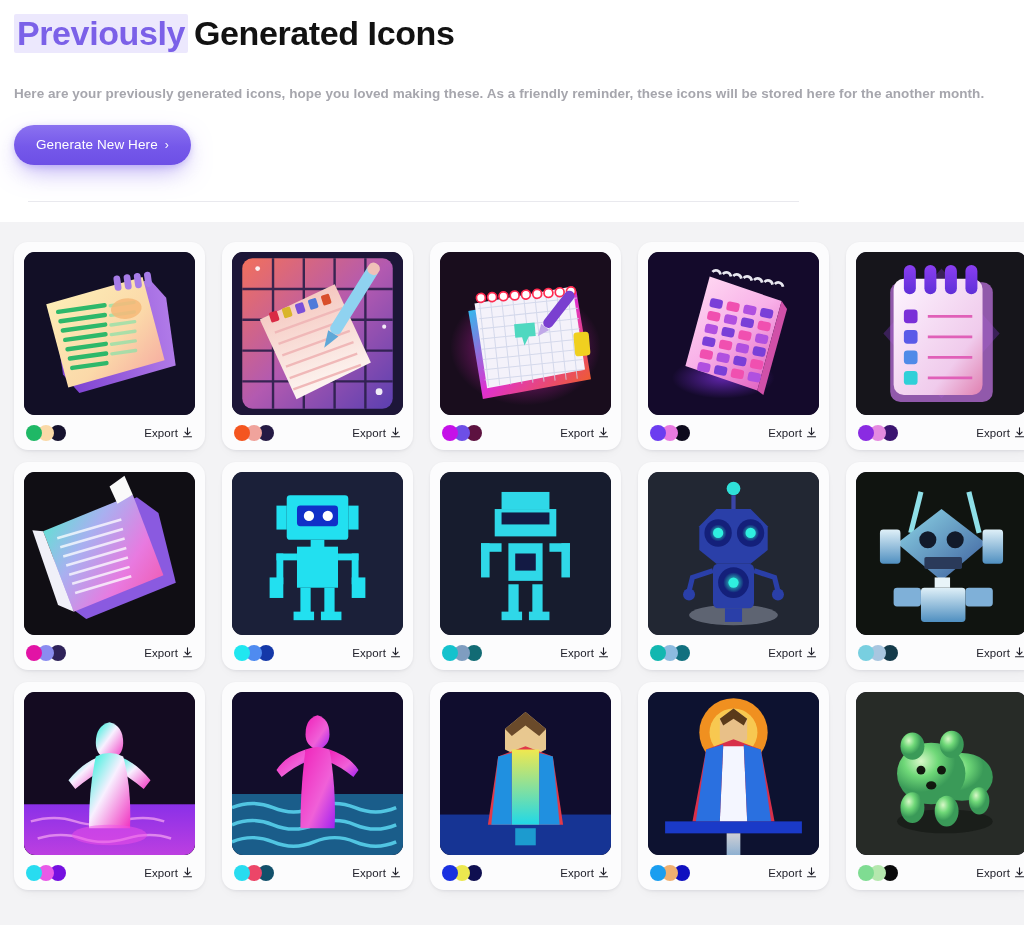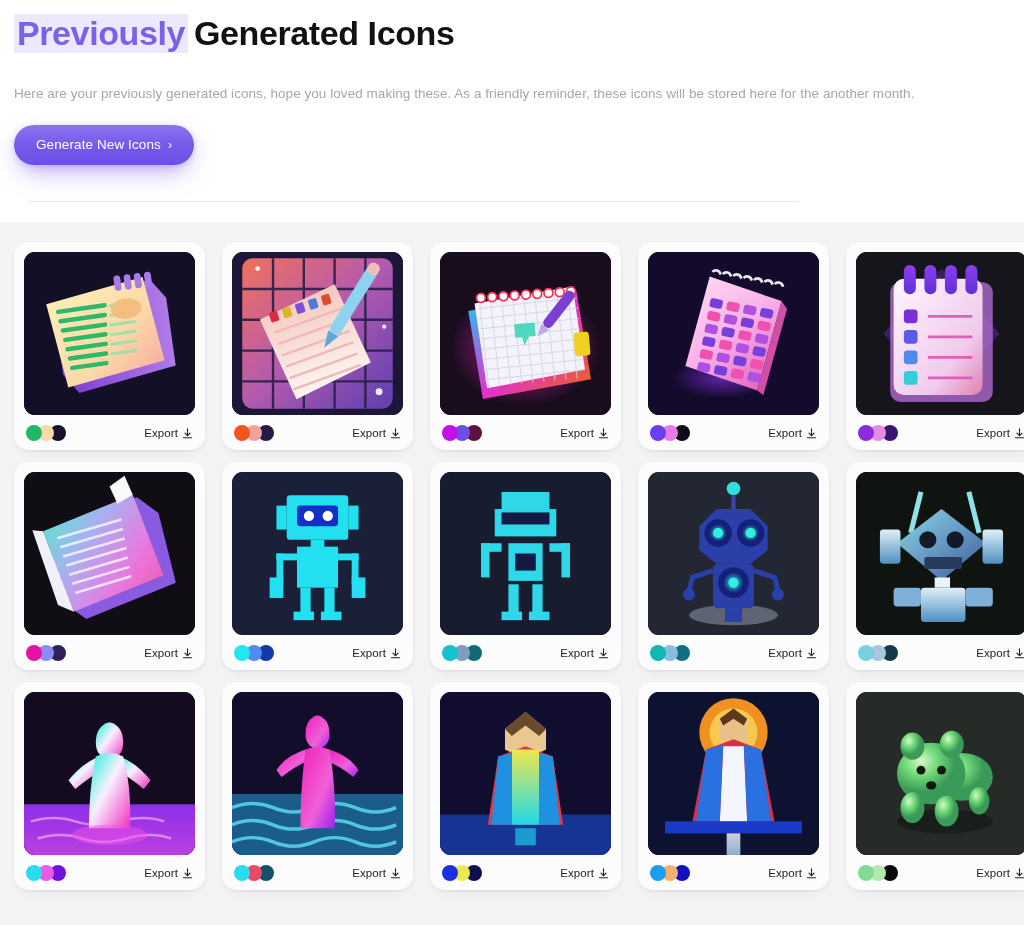--- a/index.html
+++ b/index.html
@@ -33,20 +33,21 @@
     border-radius: 2px;
   }
   .title-rest { color: #121212; padding-left: 6px; }
 
   .subtitle {
     margin: 0; padding-top: 30px;
     font-size: 13.5px;
     color: #a6a6ad;
     letter-spacing: 0.05px;
     line-height: 1.4;
+    font-weight: bold;
   }
 
   .cta-wrap { padding-top: 22px; }
   .cta-button {
     display: inline-flex;
     align-items: center;
     gap: 7px;
     border: none;
     cursor: pointer;
     background: linear-gradient(180deg,#8b72f0 0%, #7558ea 55%, #6d4fe6 100%);
@@ -106,21 +107,20 @@
     padding: 10px 2px 1px 2px;
   }
   .swatches { display: flex; }
   .swatch {
     width: 16px; height: 16px;
     border-radius: 50%;
     margin-right: -4px;
   }
   .export-btn {
     display: inline-flex;
-    align-items: center;
     gap: 4px;
     color: #21212b;
     font-size: 11.5px;
     letter-spacing: .1px;
     cursor: pointer;
     background: none; border: none;
     font-family: "Liberation Sans", sans-serif;
     padding: 0;
   }
   .dl-icon { width: 11px; height: 11px; display:block; }
@@ -132,21 +132,21 @@
 
   <div class="header-zone">
     <h1 class="page-title">
       <span class="title-highlight">Previously</span><span class="title-rest">Generated Icons</span>
     </h1>
 
     <p class="subtitle">Here are your previously generated icons, hope you loved making these. As a friendly reminder, these icons will be stored here for the another month.</p>
 
     <div class="cta-wrap">
       <button class="cta-button">
-        <span>Generate New Icons</span>
+        <span>Generate New Here</span>
         <span class="cta-chev">›</span>
       </button>
     </div>
 
     <div class="divider"></div>
   </div>
 
   <div class="gallery">
     <div class="grid" id="grid">
         <div class="card">

